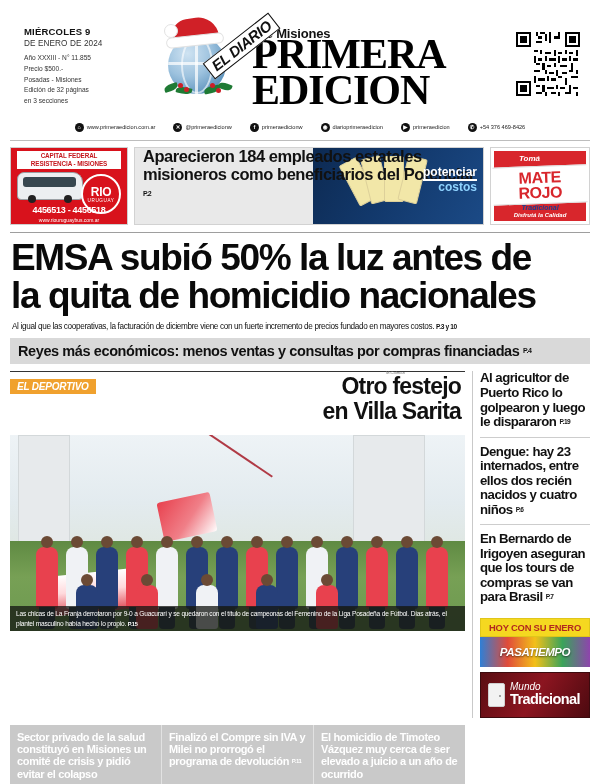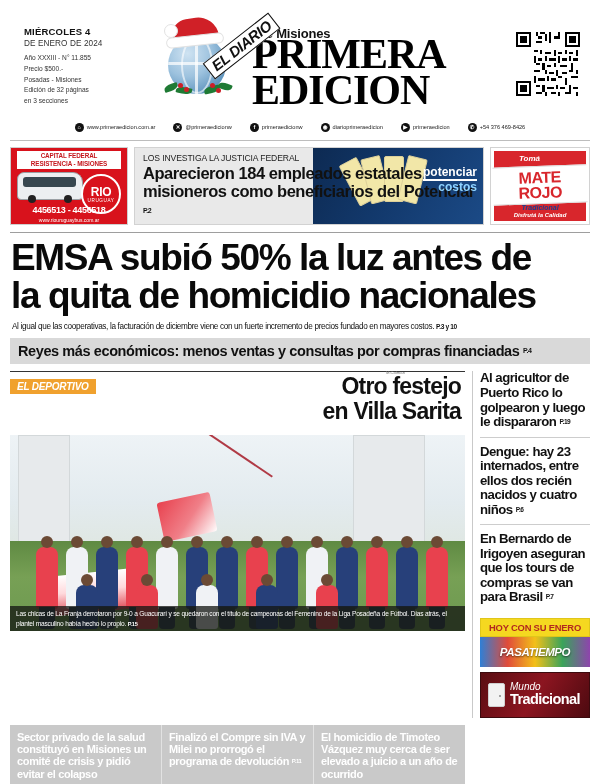--- a/index.html
+++ b/index.html
@@ -255,21 +255,21 @@
   .briefs .b + .b { border-left: 1px solid #e2e2e2; }
   .briefs .pg { font-size: 6px; vertical-align: 2px; }
 </style>
 </head>
 <body>
 
 <div class="page">
 
   <div class="masthead">
     <div class="dateblock">
-      <div class="d1">MIÉRCOLES 4</div>
+      <div class="d1">MIÉRCOLES 9</div>
       <div class="d2">DE ENERO DE 2024</div>
       <div class="meta">
         <div>Año XXXIII - N° 11.855</div>
         <div>Precio $500.-</div>
         <div>Posadas - Misiones</div>
         <div>Edición de 32 páginas</div>
         <div>en 3 secciones</div>
       </div>
     </div>
 
@@ -436,21 +436,20 @@
             <i></i>
             <i></i>
             <i></i>
             <i></i>
           </div>
         <div class="potenciar">
           <span class="p1">potenciar</span>
           <span class="p2">costos</span>
         </div>
       </div>
-      <div class="kicker">LOS INVESTIGA LA JUSTICIA FEDERAL</div>
       <div class="hl">
         <span>Aparecieron 184 empleados estatales misioneros como beneficiarios del Potenciar</span>
         <span class="pg">P.2</span>
       </div>
     </div>
 
     <div class="ad-mate">
       <div class="field"></div>
       <div class="toma">Tomá</div>
       <div class="ribbon">

